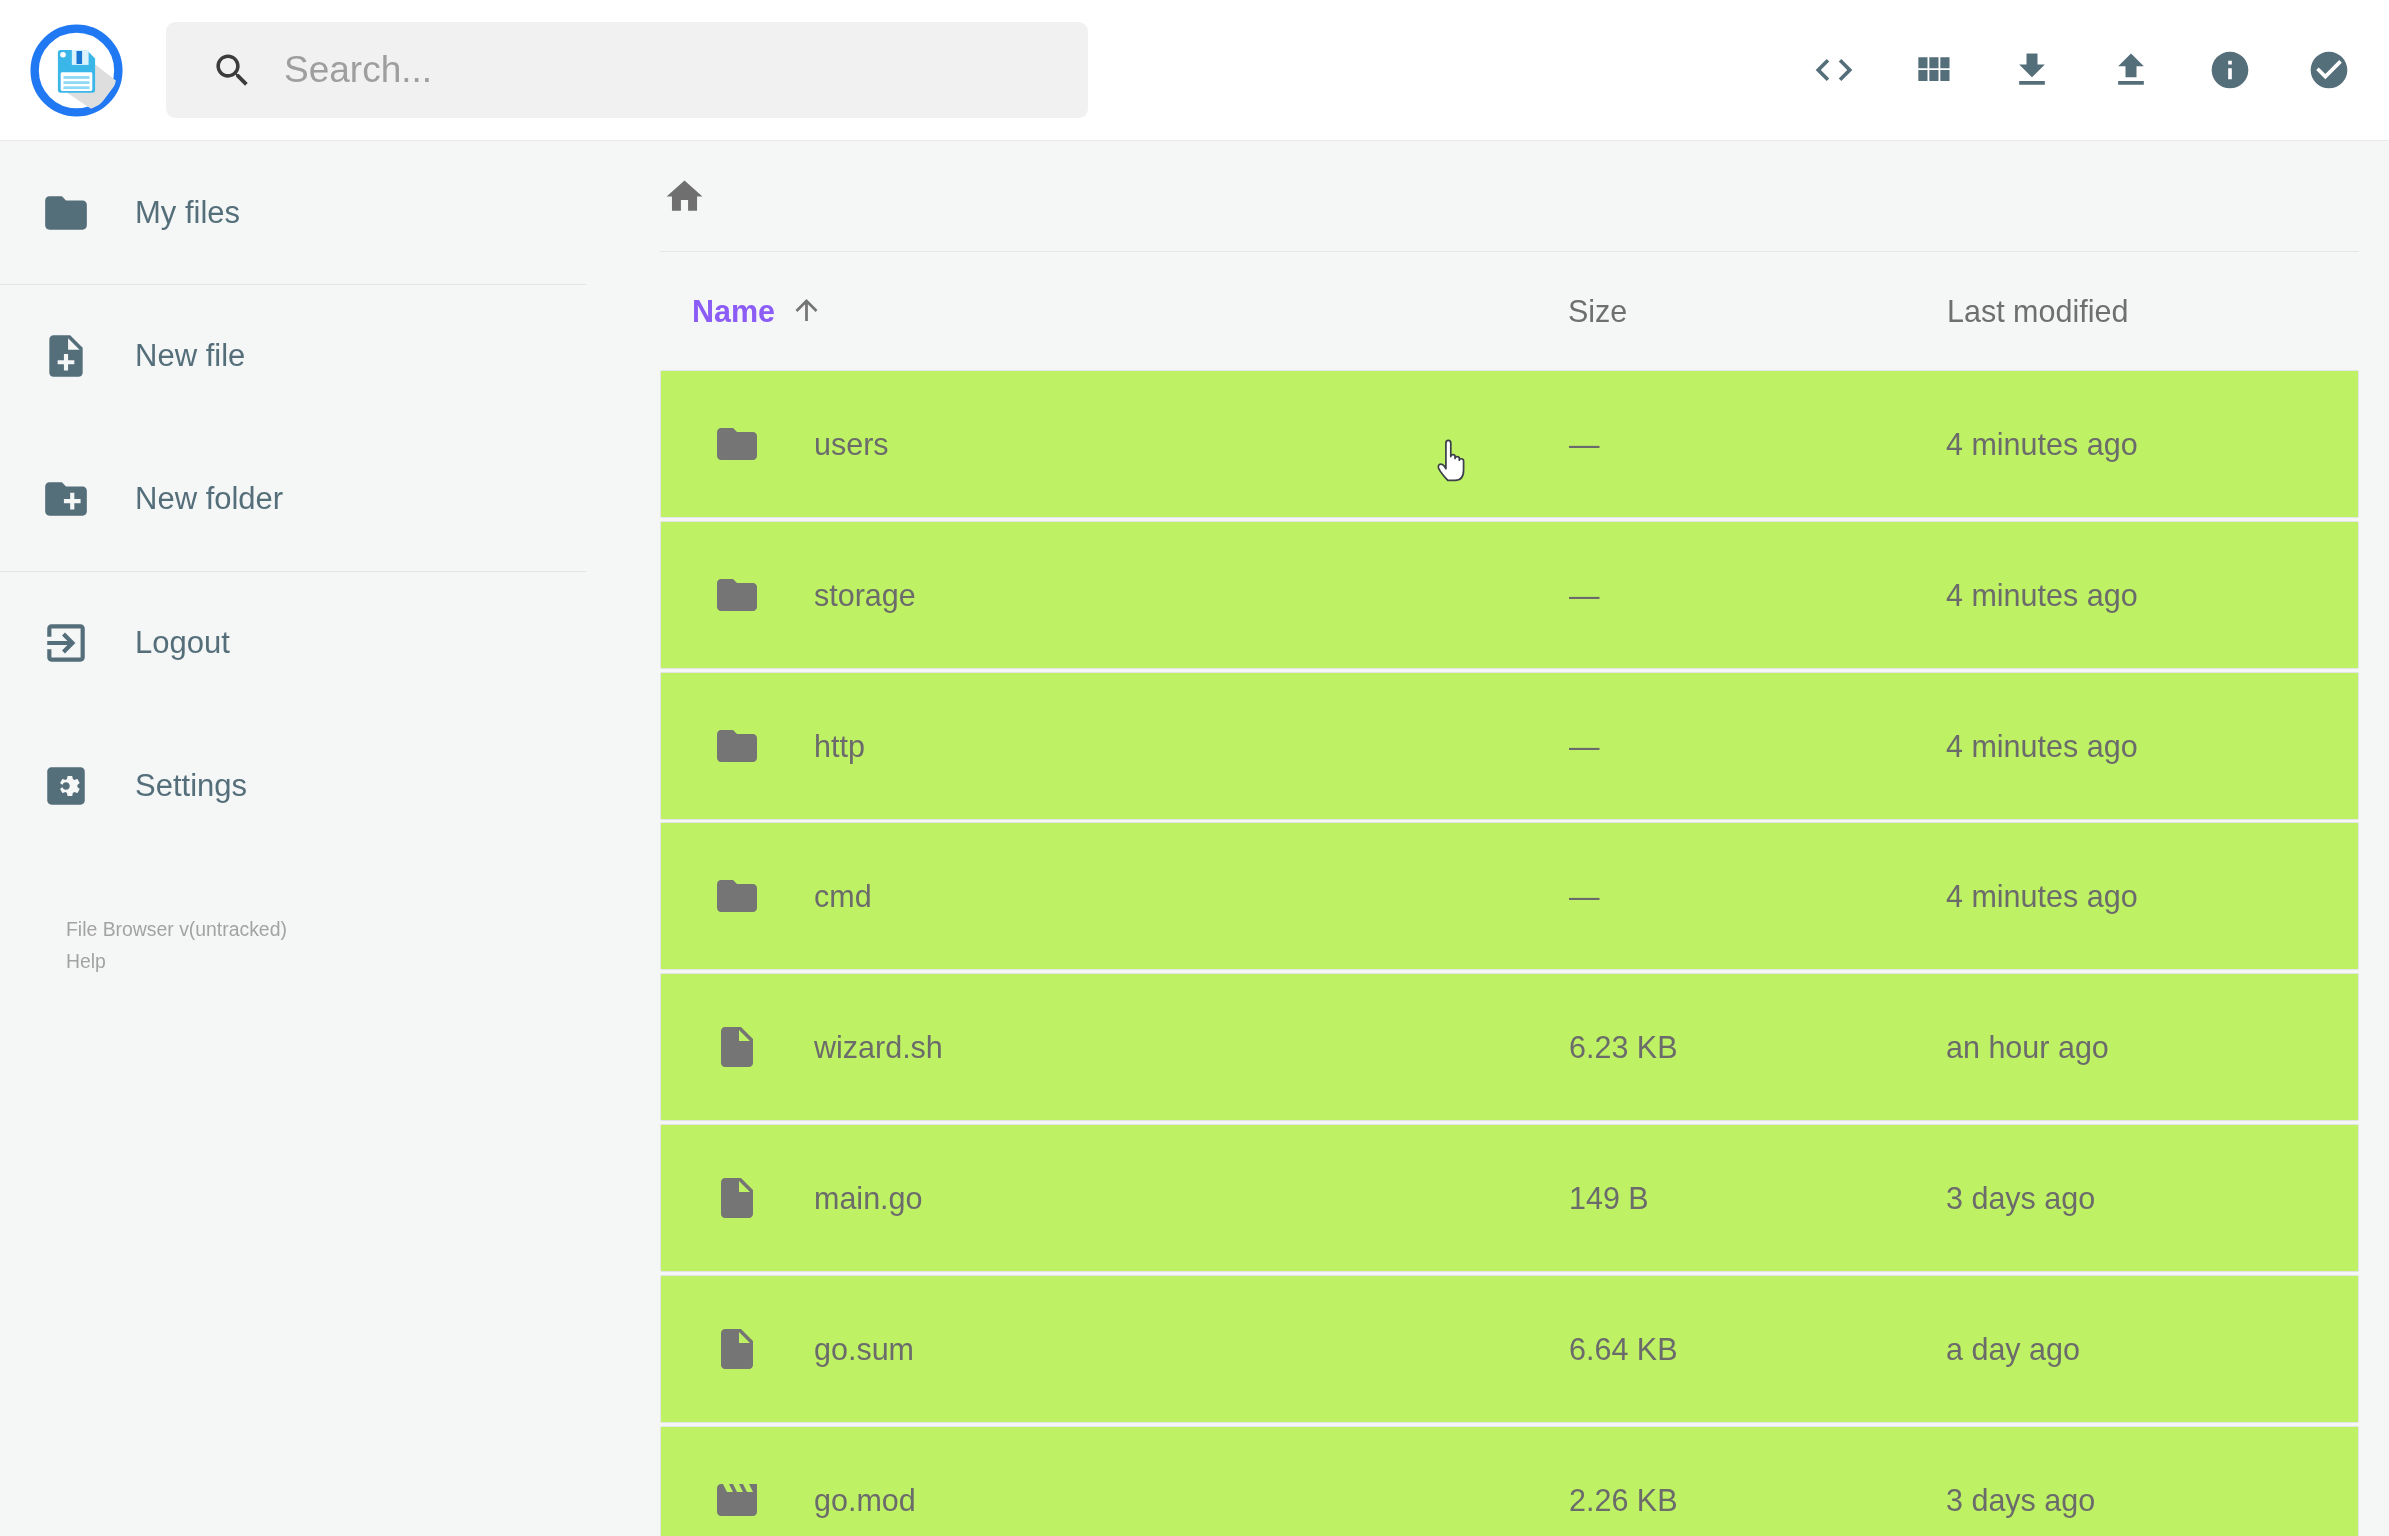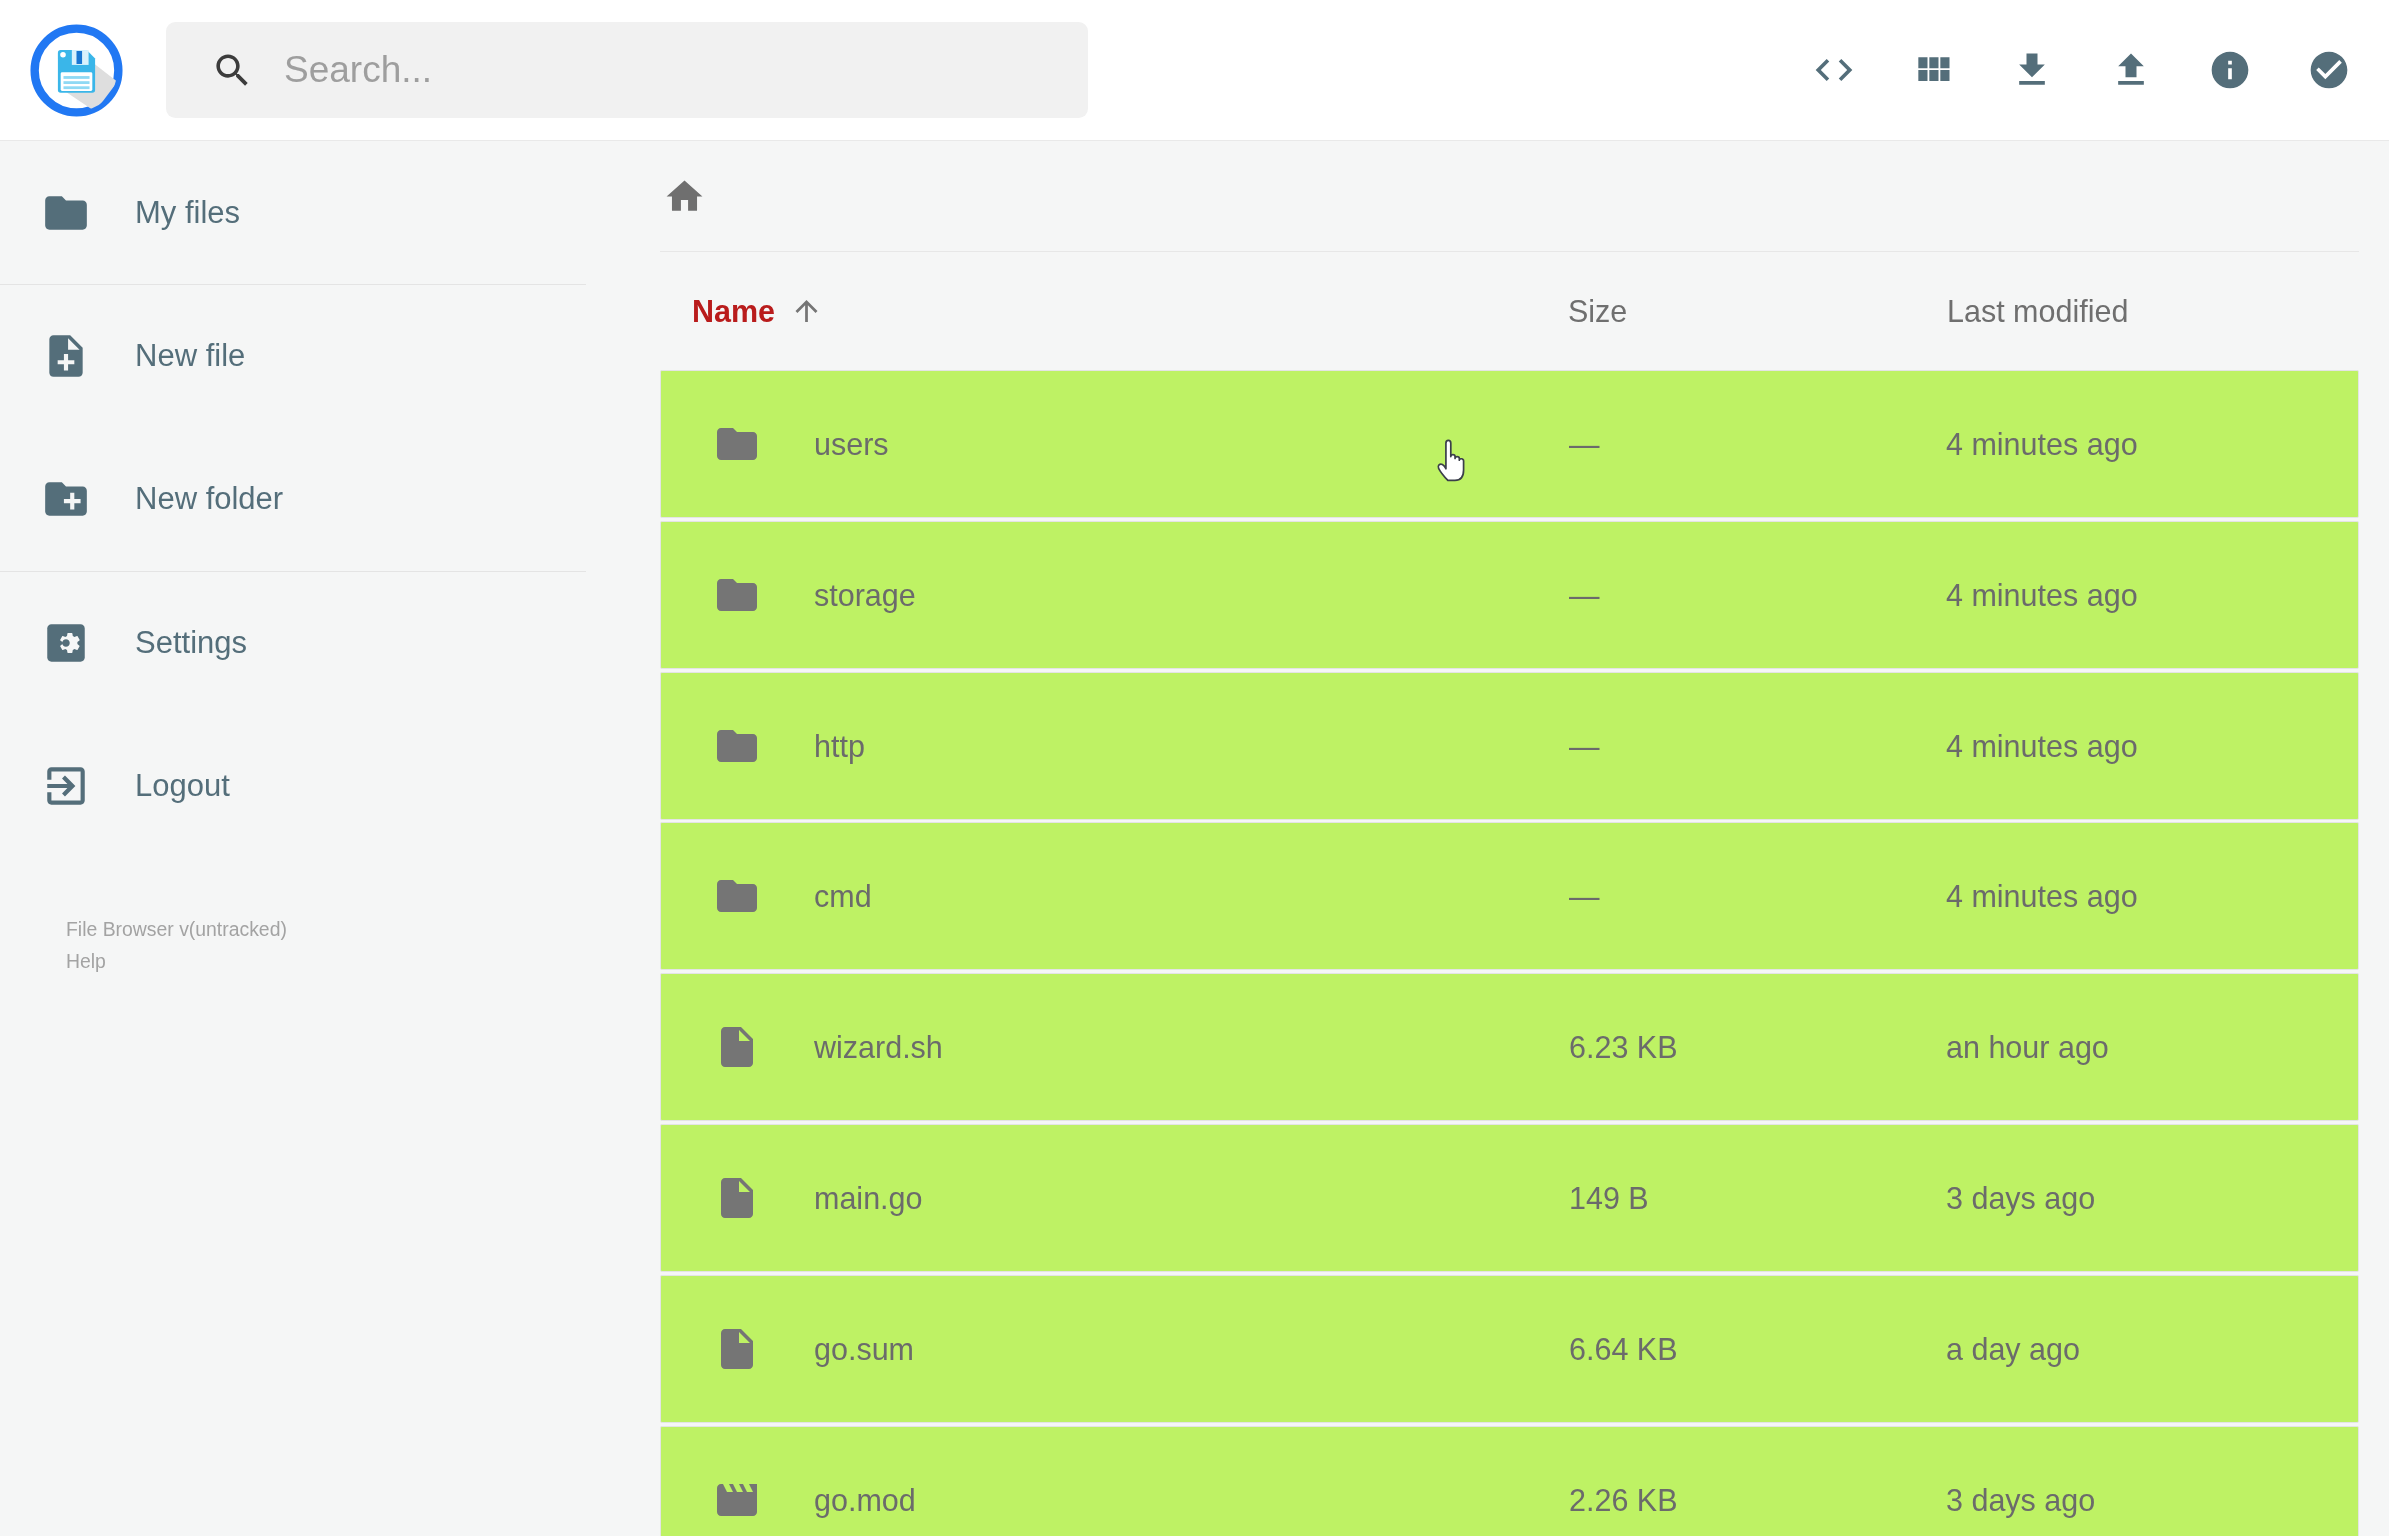--- a/index.html
+++ b/index.html
@@ -61,21 +61,21 @@
   }
   .breadcrumb {
     height:111px; display:flex; align-items:center;
     border-bottom:0.9px solid #e7e7e7; padding-left:2.8px;
   }
   .breadcrumb .crumb-btn { border:none; background:none; padding:0; cursor:pointer; width:43px; height:43px; }
   .breadcrumb svg { width:43px; height:43px; fill:#6f6f6f; display:block; }
 
   .list-header { height:118px; position:relative; }
   .hcell { position:absolute; top:50%; transform:translateY(-50%); font-size:30.5px; color:#6f6f6f; cursor:pointer; }
-  .h-name { left:32px; font-weight:bold; color:#b91c1c; display:flex; align-items:center; }
+  .h-name { left:32px; font-weight:bold; color:#8b5cf6; display:flex; }
   .h-name svg { width:33px; height:33px; fill:#757575; margin-left:15px; }
   .h-size { left:908px; }
   .h-modified { left:1287px; }
 
   .row {
     position:relative; height:148px; margin-bottom:2.8px;
     background:#bef264; border:0.9px solid #e4e4e4; border-radius:1.9px;
     cursor:pointer;
   }
   .row-icon { position:absolute; left:52px; top:50%; transform:translateY(-50%); width:48px; height:48px; }
@@ -230,29 +230,29 @@
   </div>
   <div class="side-item">
     <svg viewBox="0 0 54 54" width="50" height="50">
         <use href="#i-newfolder"></use>
       </svg>
     <span class="lbl">New folder</span>
   </div>
   <div class="side-divider"></div>
   <div class="side-item">
     <svg viewBox="0 0 54 54" width="50" height="50">
+        <use href="#i-logout"></use>
+      </svg>
+    <span class="lbl">Logout</span>
+  </div>
+  <div class="side-item">
+    <svg viewBox="0 0 54 54" width="50" height="50">
         <use href="#i-settings"></use>
       </svg>
     <span class="lbl">Settings</span>
-  </div>
-  <div class="side-item">
-    <svg viewBox="0 0 54 54" width="50" height="50">
-        <use href="#i-logout"></use>
-      </svg>
-    <span class="lbl">Logout</span>
   </div>
 
   <div class="side-footer">
     <div>File Browser v(untracked)</div>
     <div class="help">Help</div>
   </div>
 </nav>
 
 <main class="content">
 

